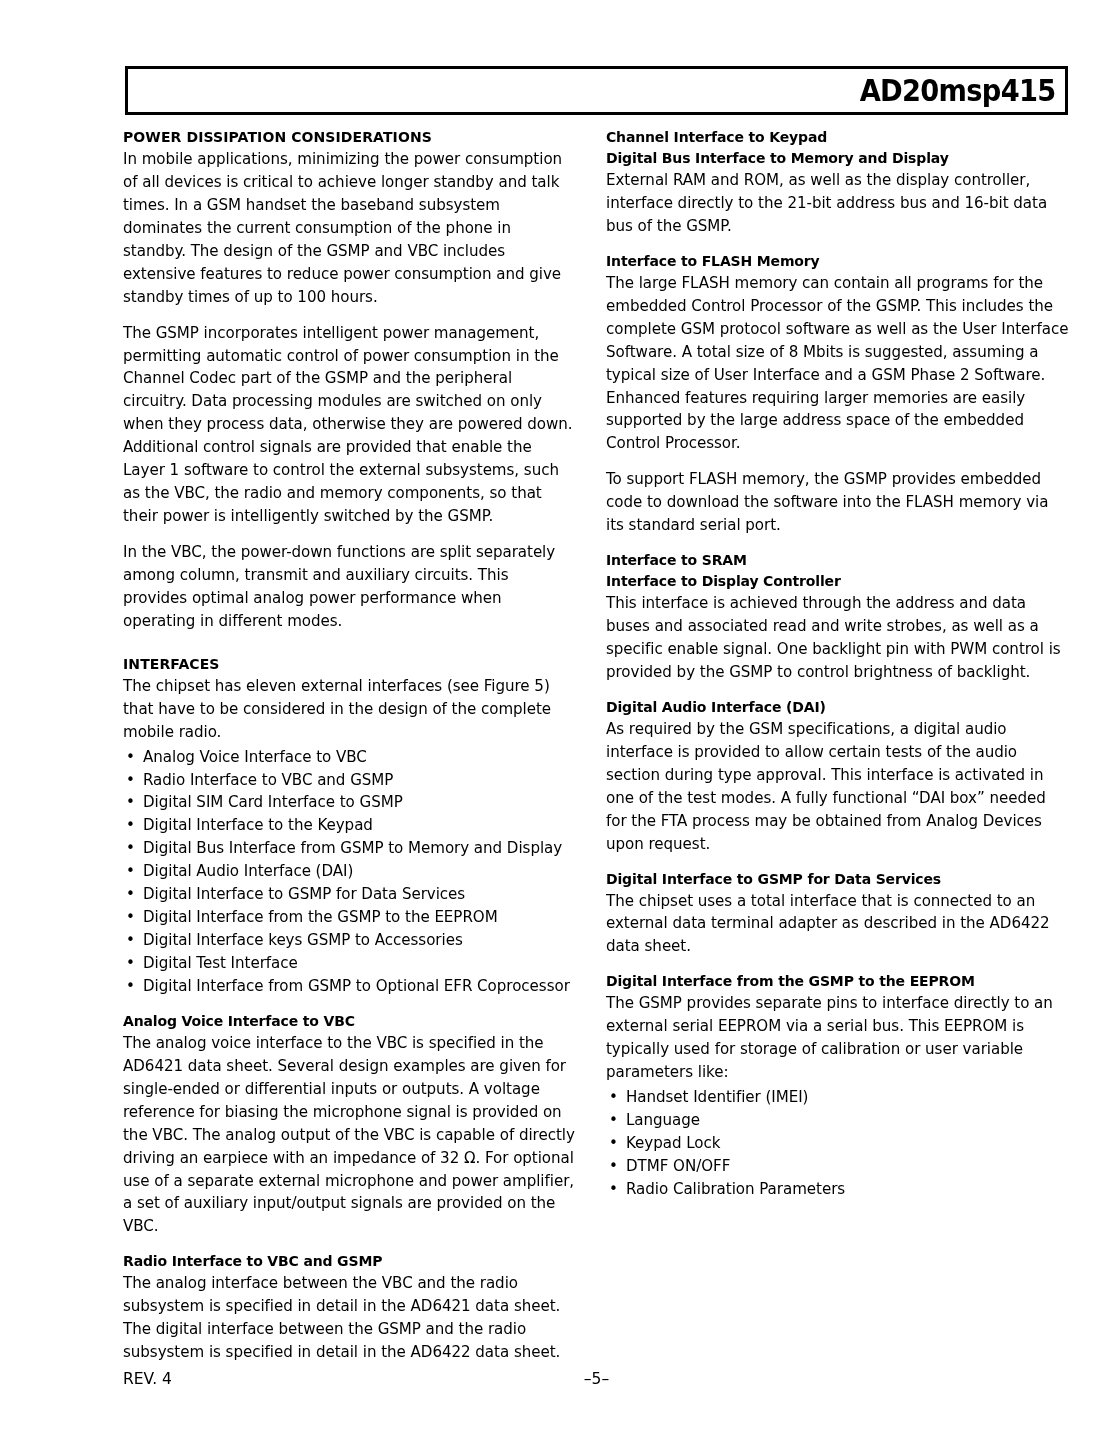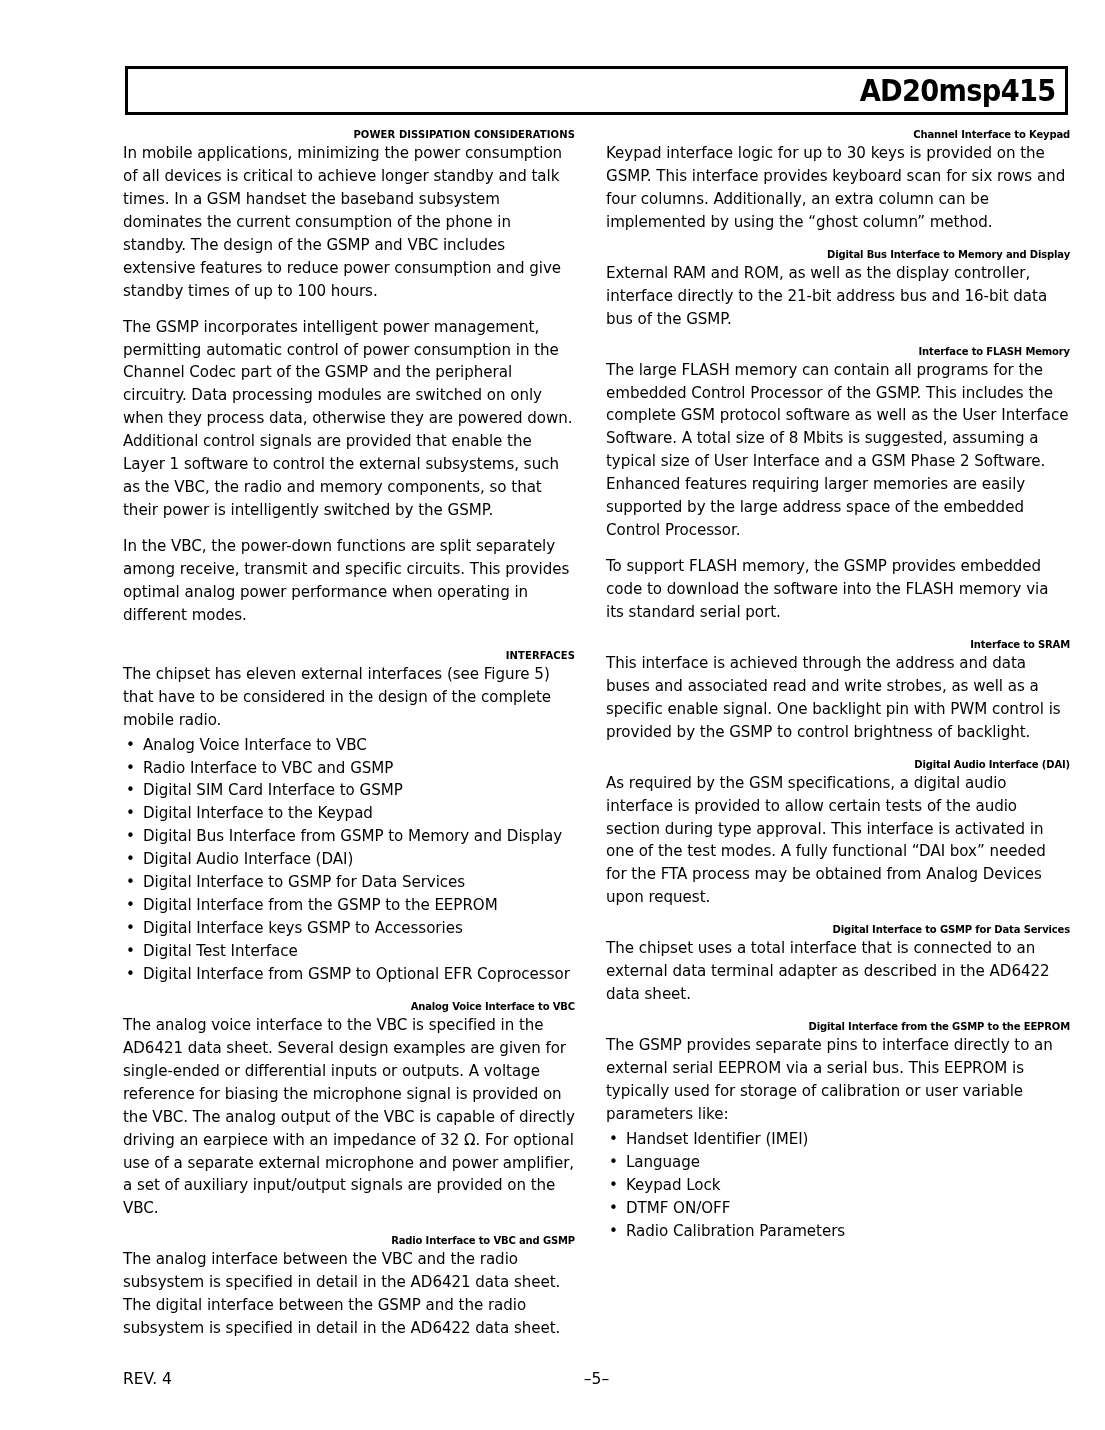--- a/index.html
+++ b/index.html
@@ -56,27 +56,26 @@
     top: 127px;
     width: 452px;
     font-size: 15.1px;
     line-height: 1.52;
     text-align: left;
   }
   .col-left  { left: 95px; }
   .col-right { left: 578px; width: 464px; }
 
   h2.sect {
-    font-size: 10px;
+    font-size: 14px;
     font-weight: bold;
     margin: 0;
     padding: 0;
     line-height: 1.5;
     letter-spacing: -0.15px;
-    text-align: right;
   }
   h2.sect.caps { letter-spacing: 0.1px; }
 
   p.body {
     margin: 0 0 0 0;
     padding: 0;
     line-height: 1.52;
     letter-spacing: -0.05px;
   }
   p.body + p.body { margin-top: 13px; }
@@ -134,21 +133,21 @@
 
   <div class="header-box">
     <div class="part-number"><span>AD20msp415</span></div>
   </div>
 
   <div class="col col-left">
 
     <h2 class="sect caps">POWER DISSIPATION CONSIDERATIONS</h2>
     <p class="body">In mobile applications, minimizing the power consumption of all devices is critical to achieve longer standby and talk times. In a GSM handset the baseband subsystem dominates the current consumption of the phone in standby. The design of the GSMP and VBC includes extensive features to reduce power consumption and give standby times of up to 100 hours.</p>
     <p class="body">The GSMP incorporates intelligent power management, permitting automatic control of power consumption in the Channel Codec part of the GSMP and the peripheral circuitry. Data processing modules are switched on only when they process data, otherwise they are powered down. Additional control signals are provided that enable the Layer 1 software to control the external subsystems, such as the VBC, the radio and memory components, so that their power is intelligently switched by the GSMP.</p>
-    <p class="body">In the VBC, the power-down functions are split separately among receive, transmit and specific circuits. This provides optimal analog power performance when operating in different modes.</p>
+    <p class="body">In the VBC, the power-down functions are split separately among column, transmit and auxiliary circuits. This provides optimal analog power performance when operating in different modes.</p>
 
     <div class="gap-big"></div>
 
     <h2 class="sect caps">INTERFACES</h2>
     <p class="body">The chipset has eleven external interfaces (see Figure 5) that have to be considered in the design of the complete mobile radio.</p>
 
     <ul class="blist">
       <li><span class="bullet">•</span><span>Analog Voice Interface to VBC</span></li>
       <li><span class="bullet">•</span><span>Radio Interface to VBC and GSMP</span></li>
       <li><span class="bullet">•</span><span>Digital SIM Card Interface to GSMP</span></li>
@@ -166,31 +165,31 @@
     <p class="body">The analog voice interface to the VBC is specified in the AD6421 data sheet. Several design examples are given for single-ended or differential inputs or outputs. A voltage reference for biasing the microphone signal is provided on the VBC. The analog output of the VBC is capable of directly driving an earpiece with an impedance of 32 Ω. For optional use of a separate external microphone and power amplifier, a set of auxiliary input/output signals are provided on the VBC.</p>
 
     <h2 class="sect">Radio Interface to VBC and GSMP</h2>
     <p class="body">The analog interface between the VBC and the radio subsystem is specified in detail in the AD6421 data sheet. The digital interface between the GSMP and the radio subsystem is specified in detail in the AD6422 data sheet.</p>
 
   </div>
 
   <div class="col col-right">
 
     <h2 class="sect">Channel Interface to Keypad</h2>
-    <p class="body">Keypad interface logic for up to 30 keys is provided on the GSMP. This interface provides keyboard scan for six rows and four columns. Additionally, an extra column can be implemented by using the “ghost column” method.</p>
 
     <h2 class="sect">Digital Bus Interface to Memory and Display</h2>
     <p class="body">External RAM and ROM, as well as the display controller, interface directly to the 21-bit address bus and 16-bit data bus of the GSMP.</p>
 
     <h2 class="sect">Interface to FLASH Memory</h2>
     <p class="body">The large FLASH memory can contain all programs for the embedded Control Processor of the GSMP. This includes the complete GSM protocol software as well as the User Interface Software. A total size of 8 Mbits is suggested, assuming a typical size of User Interface and a GSM Phase 2 Software. Enhanced features requiring larger memories are easily supported by the large address space of the embedded Control Processor.</p>
     <p class="body">To support FLASH memory, the GSMP provides embedded code to download the software into the FLASH memory via its standard serial port.</p>
 
     <h2 class="sect">Interface to SRAM</h2>
 
+    <h2 class="sect">Interface to Display Controller</h2>
     <p class="body">This interface is achieved through the address and data buses and associated read and write strobes, as well as a specific enable signal. One backlight pin with PWM control is provided by the GSMP to control brightness of backlight.</p>
 
     <h2 class="sect">Digital Audio Interface (DAI)</h2>
     <p class="body">As required by the GSM specifications, a digital audio interface is provided to allow certain tests of the audio section during type approval. This interface is activated in one of the test modes. A fully functional “DAI box” needed for the FTA process may be obtained from Analog Devices upon request.</p>
 
     <h2 class="sect">Digital Interface to GSMP for Data Services</h2>
     <p class="body">The chipset uses a total interface that is connected to an external data terminal adapter as described in the AD6422 data sheet.</p>
 
     <h2 class="sect">Digital Interface from the GSMP to the EEPROM</h2>
     <p class="body">The GSMP provides separate pins to interface directly to an external serial EEPROM via a serial bus. This EEPROM is typically used for storage of calibration or user variable parameters like:</p>

